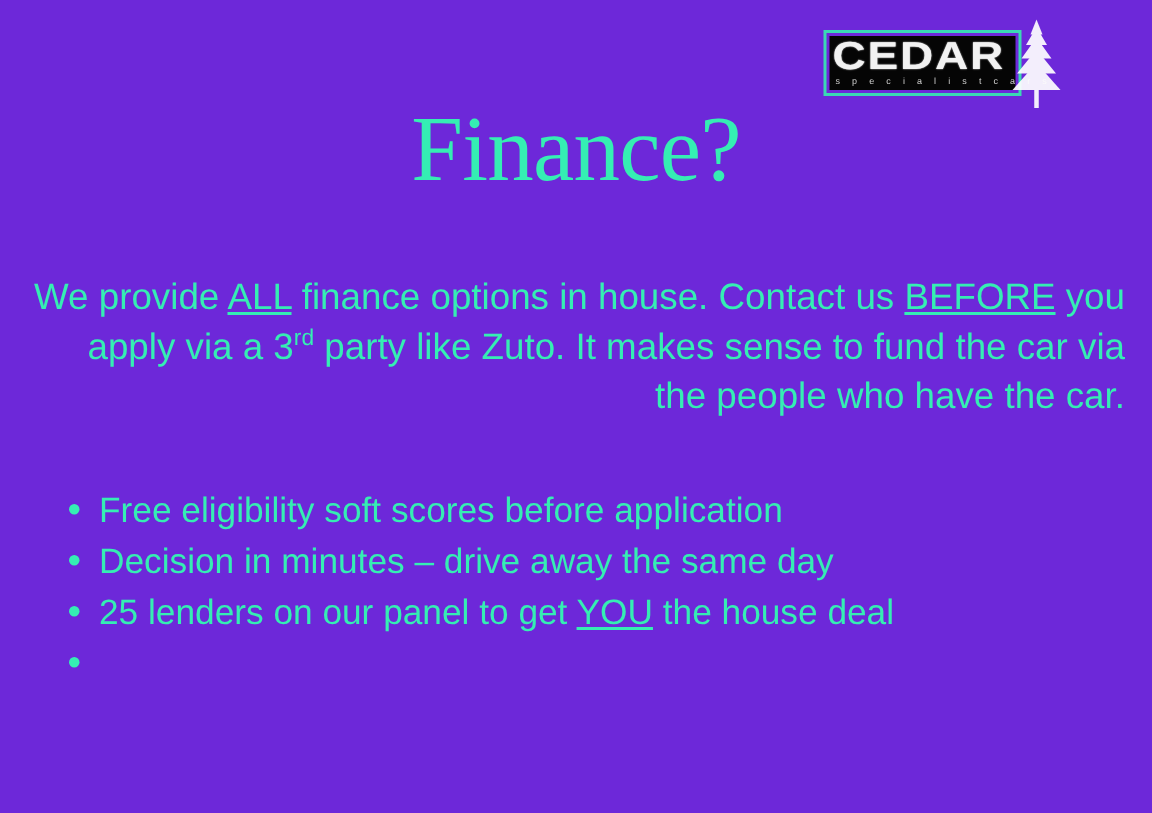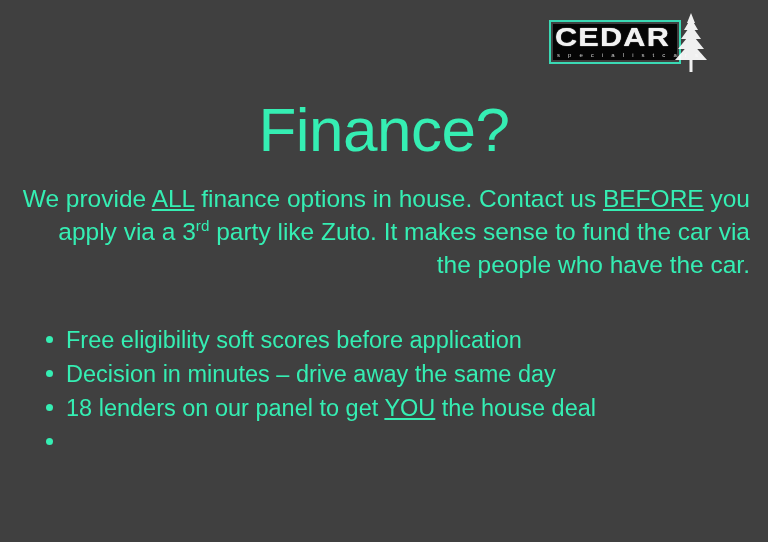--- a/index.html
+++ b/index.html
@@ -11,21 +11,21 @@
     width: 768px;
     height: 542px;
     overflow: hidden;
     font-family: "Liberation Sans", sans-serif;
     position: relative;
   }
 
   .slide {
     position: absolute;
     inset: 0;
-    background: #404040;
+    background: #6d28d9;
   }
 
   
   .logo-wrap {
     position: absolute;
     top: 14px;
     left: 549px;
     width: 176px;
     height: 58px;
   }
@@ -76,28 +76,28 @@
     position: absolute;
     left: 112px;
     top: -2px;
     width: 60px;
     height: 62px;
   }
 
   
   .title {
     position: absolute;
-    top: 97px;
+    top: 68px;
     left: 0;
     width: 768px;
     text-align: center;
     font-size: 62px;
     line-height: 1.05;
     color: #35eeb3;
-    font-family: Liberation Sans, sans-serif;
+    font-family: Liberation Serif, serif;
     font-weight: normal;
     letter-spacing: -0.5px;
   }
 
   
   .lead {
     position: absolute;
     top: 182px;
     left: 18px;
     width: 732px;
@@ -172,20 +172,20 @@
     <li>
       <span class="dot"></span>
       <span>Free eligibility soft scores before application</span>
     </li>
     <li>
       <span class="dot"></span>
       <span>Decision in minutes – drive away the same day</span>
     </li>
     <li>
       <span class="dot"></span>
-      <span>18 lenders on our panel to get </span><u>YOU</u><span> the house deal</span>
+      <span>25 lenders on our panel to get </span><u>YOU</u><span> the house deal</span>
     </li>
     <li>
       <span class="dot"></span>
     </li>
   </ul>
 
 </div>
 
 </body></html>

